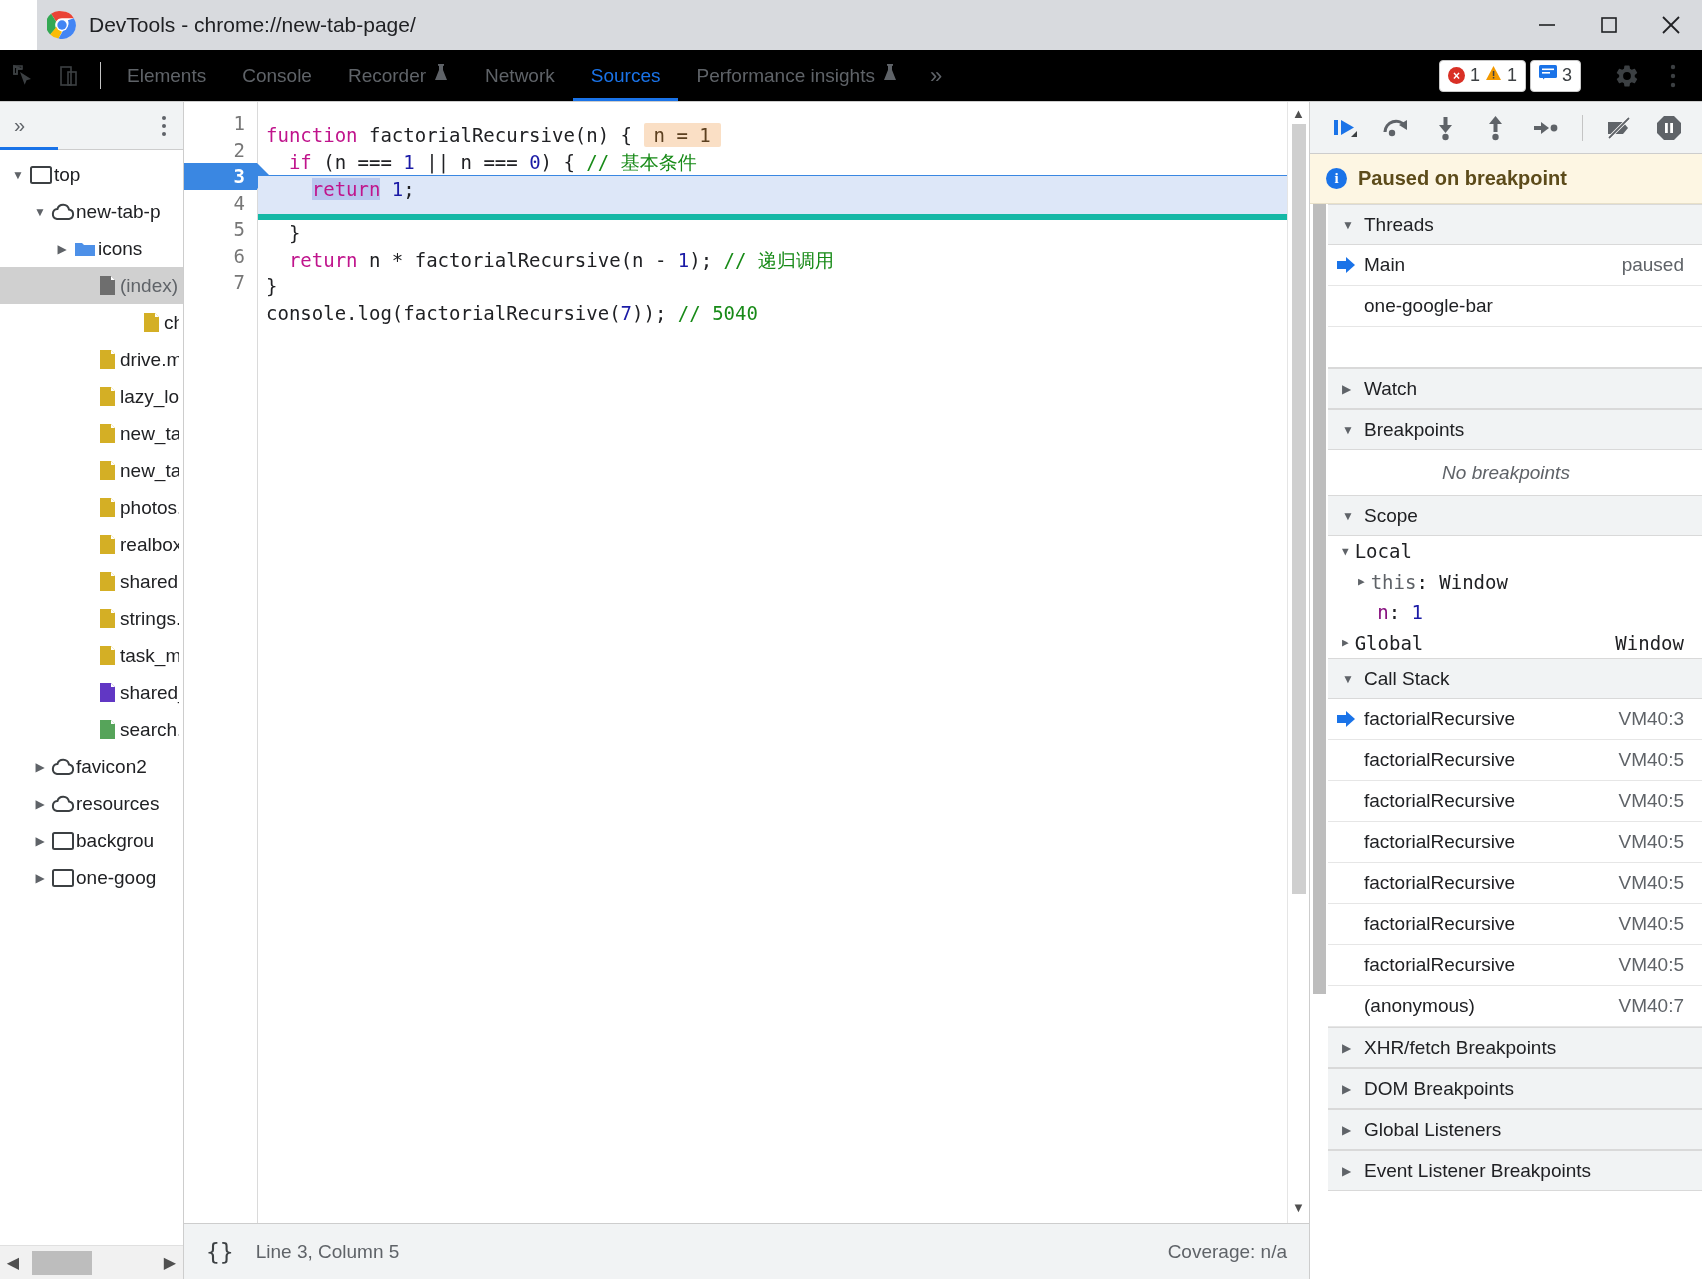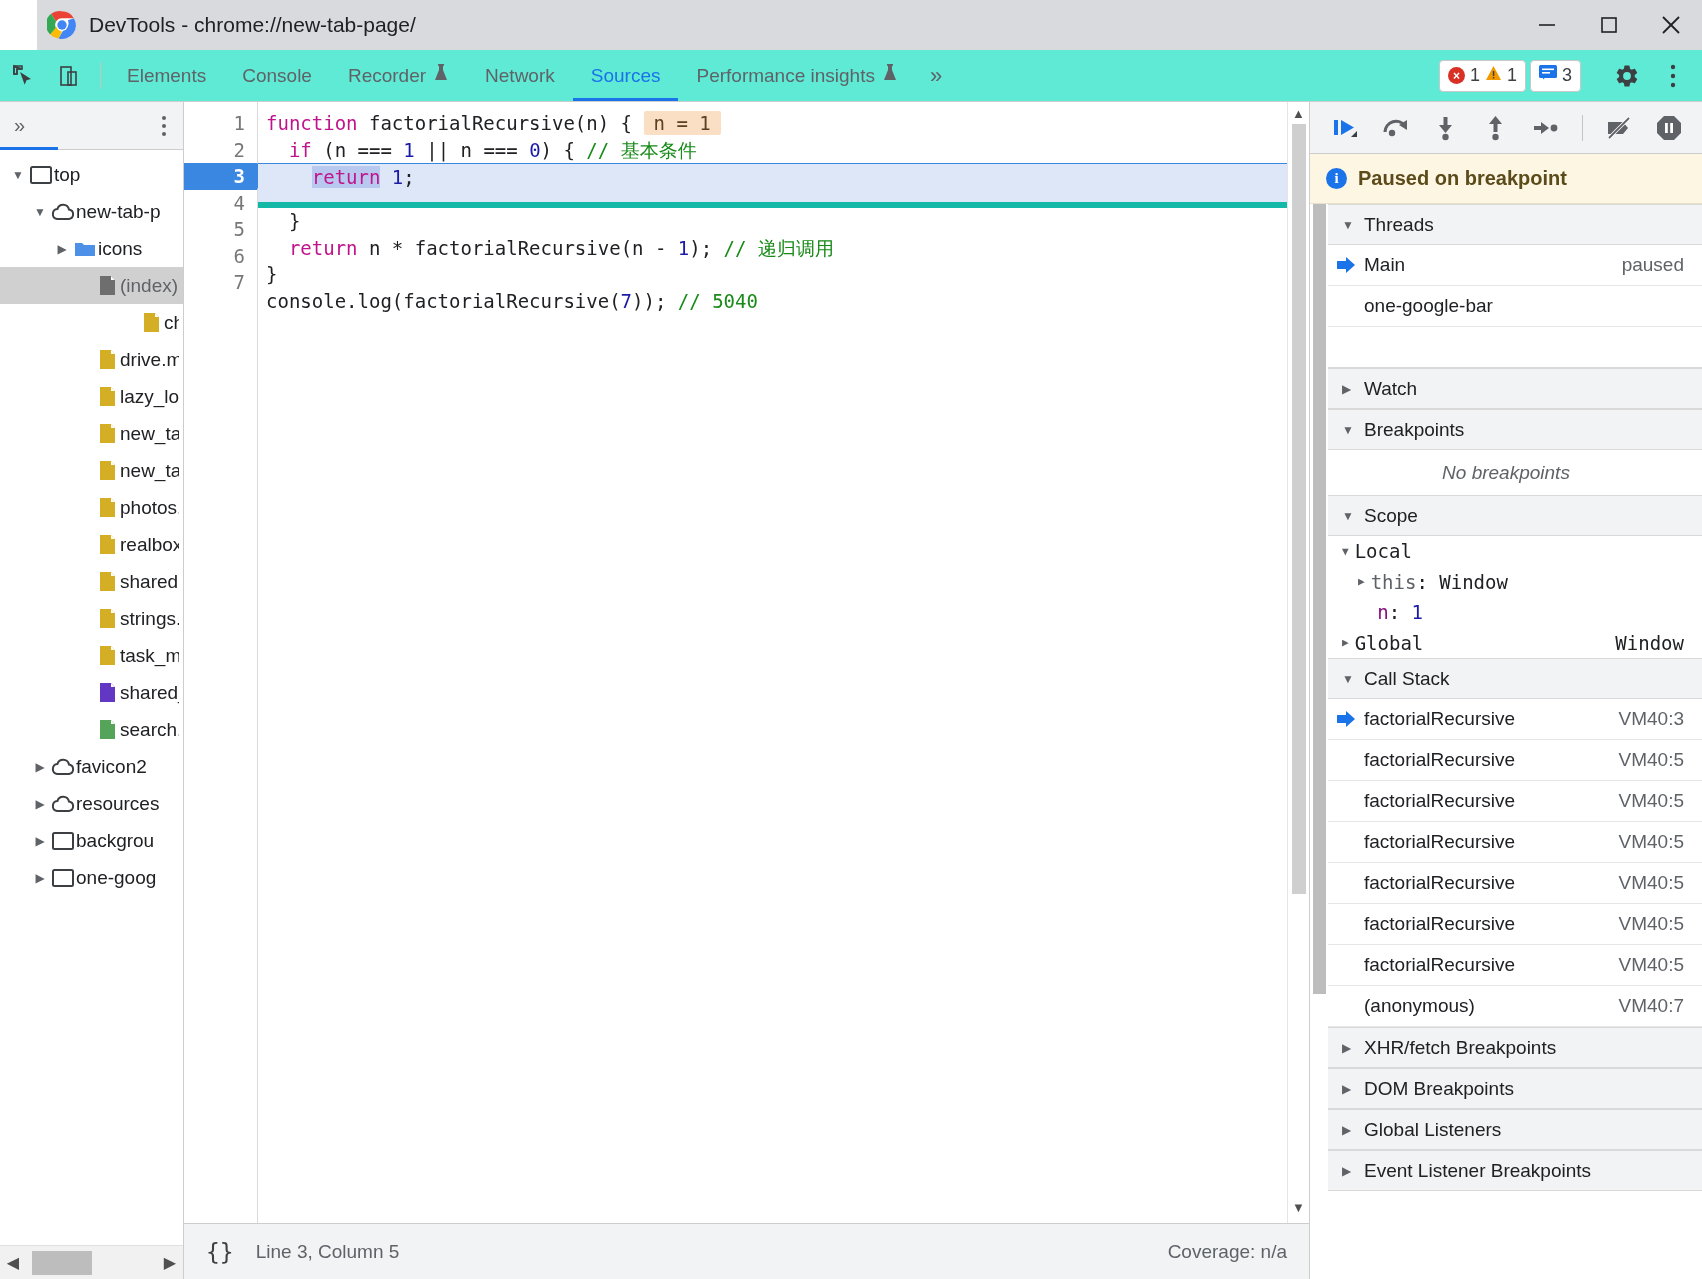--- a/index.html
+++ b/index.html
@@ -22,21 +22,21 @@
     font-family: "Liberation Sans", sans-serif;
   }
   .win-controls { margin-left: auto; display: flex; height: 50px; }
   .win-btn {
     width: 62px; height: 50px; display: flex; align-items: center; justify-content: center;
   }
   .win-btn svg { display: block; }
 
   
   .toolbar {
-    height: 52px; flex: 0 0 52px; background: #5eead4; display: flex; align-items: stretch;
+    height: 52px; flex: 0 0 52px; background: #000000; display: flex; align-items: stretch;
     border-bottom: 1px solid #cdcdcd; position: relative;
   }
   .tb-icon {
     width: 46px; display: flex; align-items: center; justify-content: center;
   }
   .tb-sep { width: 1px; background: #c4c4c4; margin: 12px 8px; }
   .panel-tab {
     display: flex; align-items: center; padding: 0 18px; font-size: 19px; color: #5f6368;
     position: relative; white-space: nowrap; gap: 7px;
   }
@@ -117,21 +117,21 @@
   }
   .ln.current {
     background: #3a87e2; color: #fff; font-weight: bold; position: relative;
   }
   .ln.current::after {
     content: ""; position: absolute; right: -13px; top: 0;
     border-top: 13.25px solid transparent; border-bottom: 13.25px solid transparent;
     border-left: 13px solid #3a87e2;
   }
   .code {
-    flex: 1 1 auto; padding-top: 8px; font-family: "DejaVu Sans Mono", monospace;
+    flex: 1 1 auto; padding-top: 20px; font-family: "DejaVu Sans Mono", monospace;
     font-size: 19px; position: relative; overflow: hidden;
   }
   .cline { height: 26.5px; line-height: 26.5px; white-space: pre; padding-left: 8px; }
   .cline.current {
     background: #dde7f8; border-top: 1px solid #3a87e2; border-bottom: 6px solid #14b8a6;
     height: 45px; line-height: 26.5px;
   }
   .kw { color: #c0148c; }
   .num { color: #1a1aa6; }
   .cmt { color: #178a17; }

